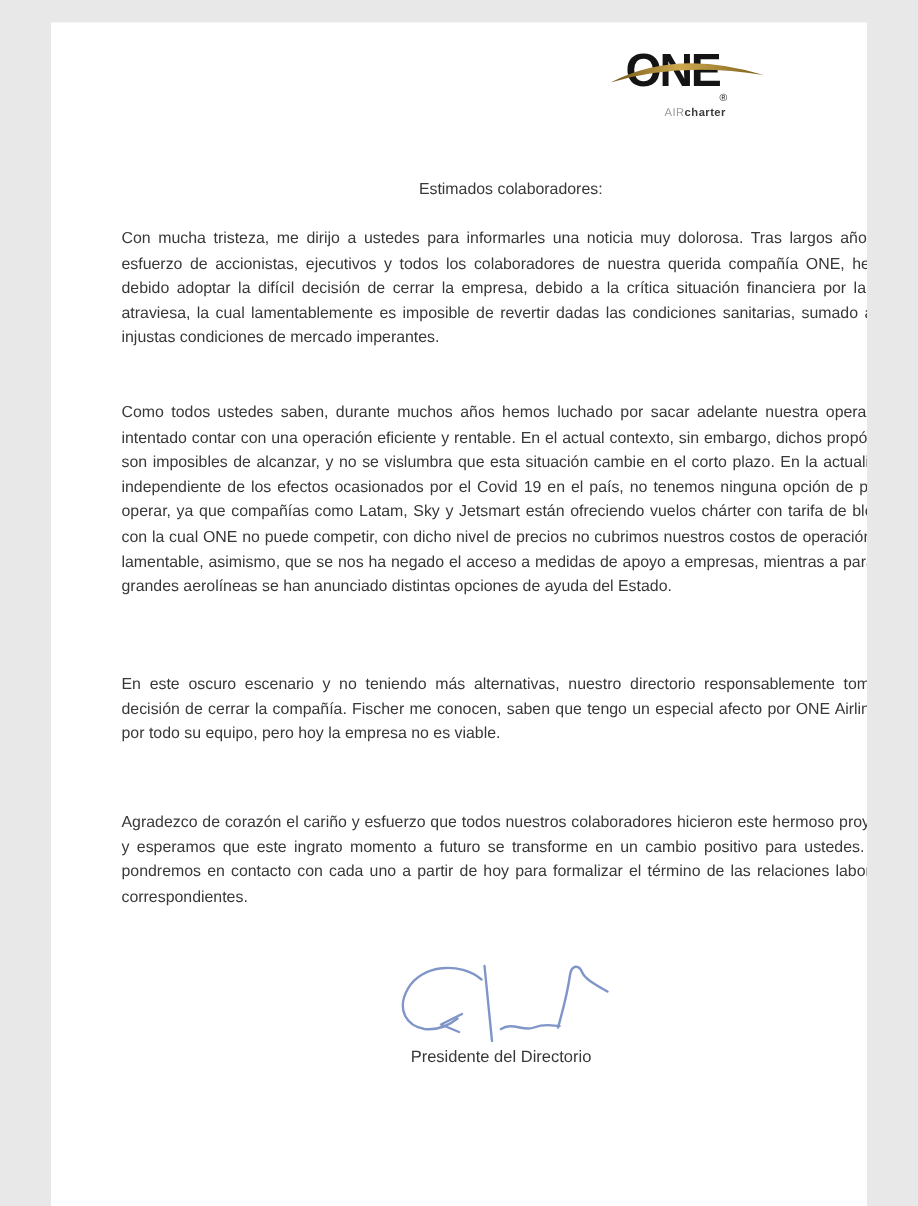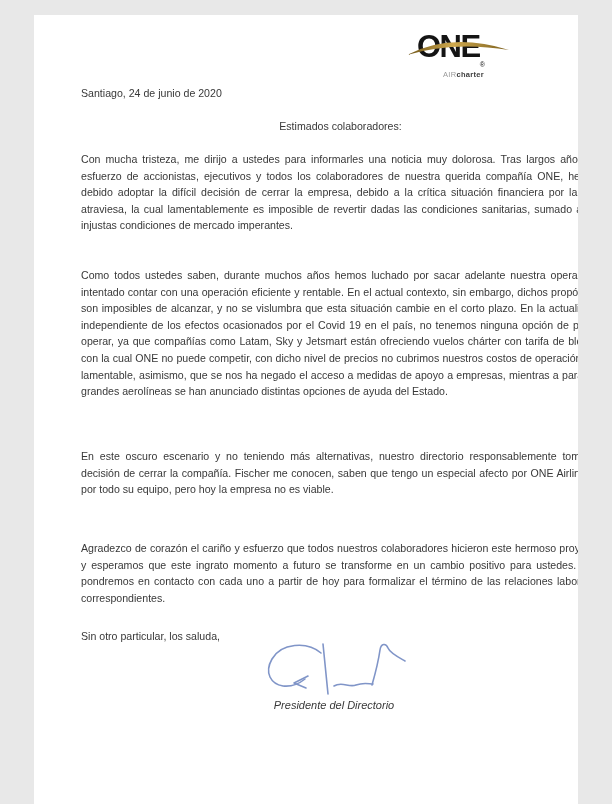--- a/index.html
+++ b/index.html
@@ -68,21 +68,21 @@
   
   .sig-block {
     position: absolute;
     left: 195px;
     top: 624px;
     width: 210px;
     text-align: center;
   }
   .sig-svg { display: block; margin: 0 auto; }
   .sig-name  { font-size: 11px; line-height: 16px; color: #383838; }
-  .sig-title { font-size: 11px; line-height: 16px; color: #383838; font-style: italic; }
+  .sig-title { font-size: 11px; line-height: 16px; color: #383838; }
 </style>
 </head>
 <body>
 
 <div class="page">
 
   <div class="logo">
     <div class="logo-one-wrap">
       <span class="logo-one">ONE</span><span class="logo-reg">®</span>
       <svg class="swoosh-svg" width="104" height="38" viewBox="0 0 104 38" aria-hidden="true">
@@ -94,33 +94,31 @@
           </linearGradient>
         </defs>
         <path d="M0,26 Q44,3 102,21 Q46,12 0,26 Z" fill="url(#goldgrad)"></path>
       </svg>
     </div>
     <div class="logo-tagline">
       <span class="tagline-air">AIR</span><span class="tagline-charter">charter</span>
     </div>
   </div>
 
-  <div class="tx date-line">Santiago, 24 de junio de 2020</div>
 
   <div class="tx salutation">Estimados colaboradores:</div>
 
   <p class="tx just para-1">Con mucha tristeza, me dirijo a ustedes para informarles una noticia muy dolorosa. Tras largos años de esfuerzo de accionistas, ejecutivos y todos los colaboradores de nuestra querida compañía ONE, hemos debido adoptar la difícil decisión de cerrar la empresa, debido a la crítica situación financiera por la que atraviesa, la cual lamentablemente es imposible de revertir dadas las condiciones sanitarias, sumado a las injustas condiciones de mercado imperantes.</p>
 
   <p class="tx just para-2">Como todos ustedes saben, durante muchos años hemos luchado por sacar adelante nuestra operación, intentado contar con una operación eficiente y rentable. En el actual contexto, sin embargo, dichos propósitos son imposibles de alcanzar, y no se vislumbra que esta situación cambie en el corto plazo. En la actualidad, independiente de los efectos ocasionados por el Covid 19 en el país, no tenemos ninguna opción de poder operar, ya que compañías como Latam, Sky y Jetsmart están ofreciendo vuelos chárter con tarifa de bloque con la cual ONE no puede competir, con dicho nivel de precios no cubrimos nuestros costos de operación. Es lamentable, asimismo, que se nos ha negado el acceso a medidas de apoyo a empresas, mientras a para las grandes aerolíneas se han anunciado distintas opciones de ayuda del Estado.</p>
 
   <p class="tx just para-3">En este oscuro escenario y no teniendo más alternativas, nuestro directorio responsablemente tomó la decisión de cerrar la compañía. Fischer me conocen, saben que tengo un especial afecto por ONE Airlines y por todo su equipo, pero hoy la empresa no es viable.</p>
 
   <p class="tx just para-4">Agradezco de corazón el cariño y esfuerzo que todos nuestros colaboradores hicieron este hermoso proyecto y esperamos que este ingrato momento a futuro se transforme en un cambio positivo para ustedes. Nos pondremos en contacto con cada uno a partir de hoy para formalizar el término de las relaciones laborales correspondientes.</p>
 
-  <div class="tx closing-line">Sin otro particular, los saluda,</div>
 
   <div class="sig-block">
     <svg class="sig-svg" width="210" height="58" viewBox="0 0 210 58" aria-hidden="true">
       <g fill="none" stroke="#8095c8" stroke-width="1.6" stroke-linecap="round" stroke-linejoin="round">
         <path d="M92,14 C78,2 52,4 43,20 C35,34 42,45 54,47 C63,48 71,44 76,40"></path>
         <path d="M79,37 L65,44 L77,49"></path>
         <path d="M94,5 L99,55"></path>
         <path d="M105,47 C113,42 120,49 127,46 C135,43 140,45 144,45"></path>
         <path d="M143,46 C147,32 150,18 151,11 C152,4 157,4 159,9 C161,14 169,18 176,22"></path>
       </g>

